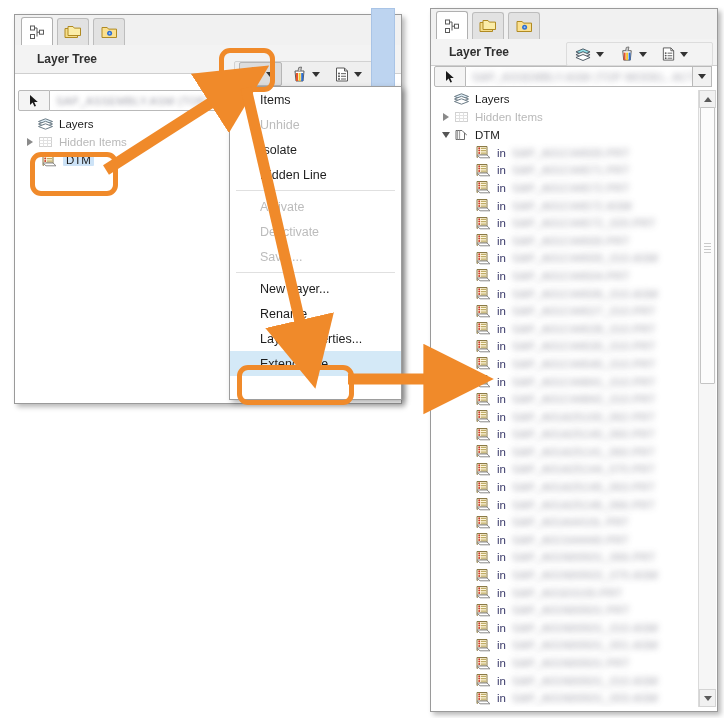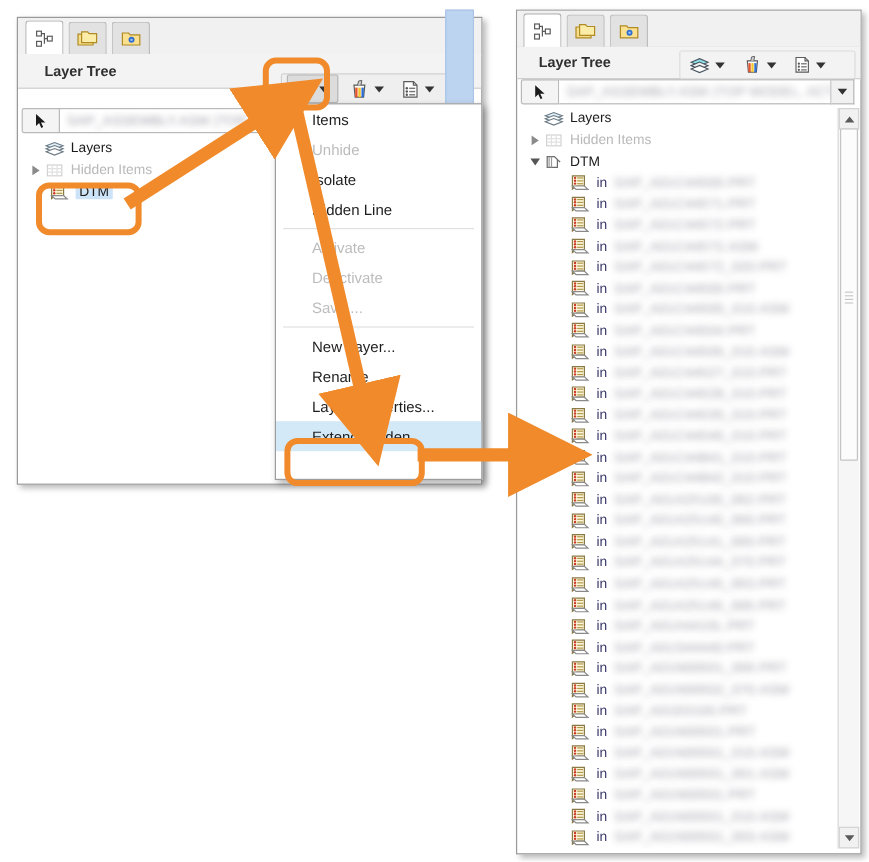--- a/index.html
+++ b/index.html
@@ -245,21 +245,21 @@
   <div class="mitem">
       <span>New Layer...</span>
     </div>
   <div class="mitem">
       <span>Rename</span>
     </div>
   <div class="mitem">
       <span>Layer Properties...</span>
     </div>
   <div class="mitem hl">
-      <span>Extend Hidden</span>
+      <span>Extend Hide</span>
     </div>
 </div>
 
 <div class="panel" style="left:430px;top:8px;width:286px;height:702px;">
 
   <div class="tabstrip">
     <div class="tab active" style="left:5px;">
       <span class="ic">
         <svg width="17" height="17" viewBox="0 0 17 17">
           <rect x="1.5" y="2" width="4" height="4" fill="#fff" stroke="#5a5a5a"></rect>

